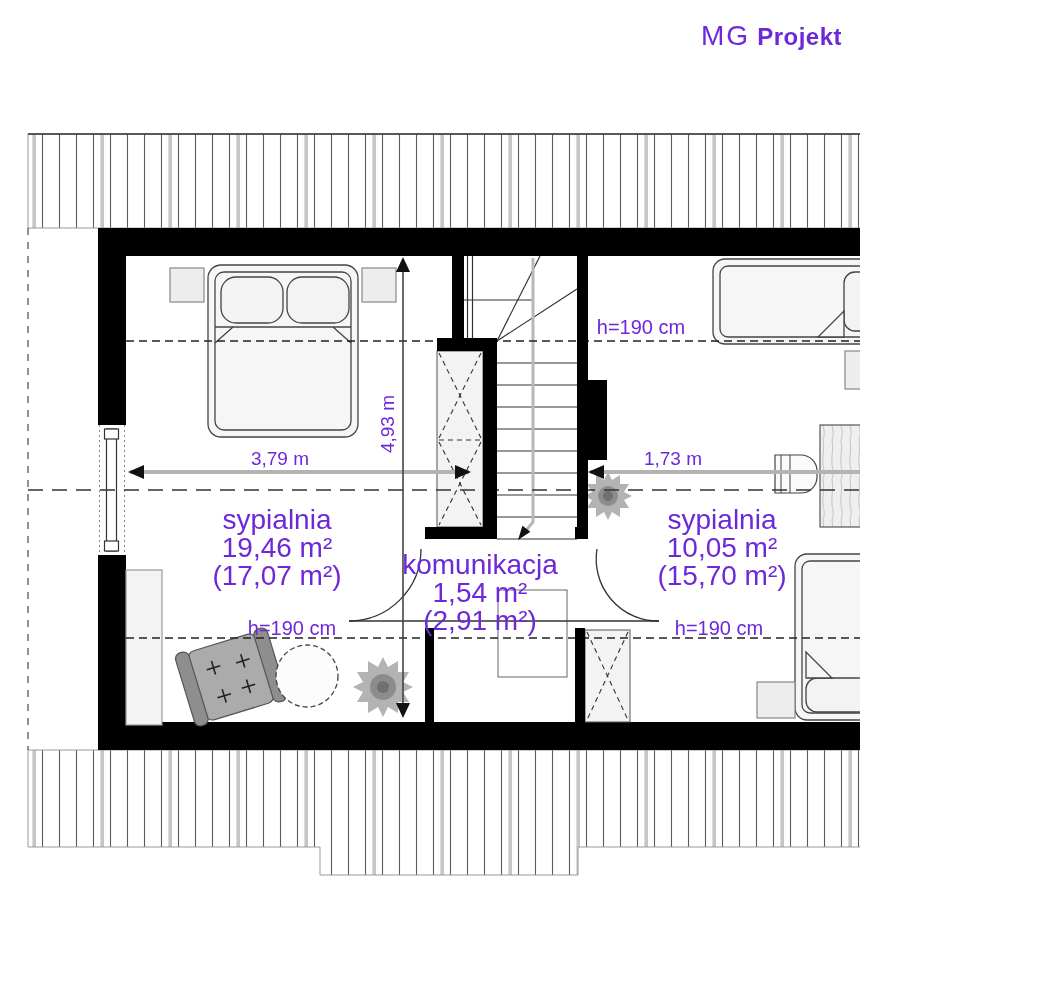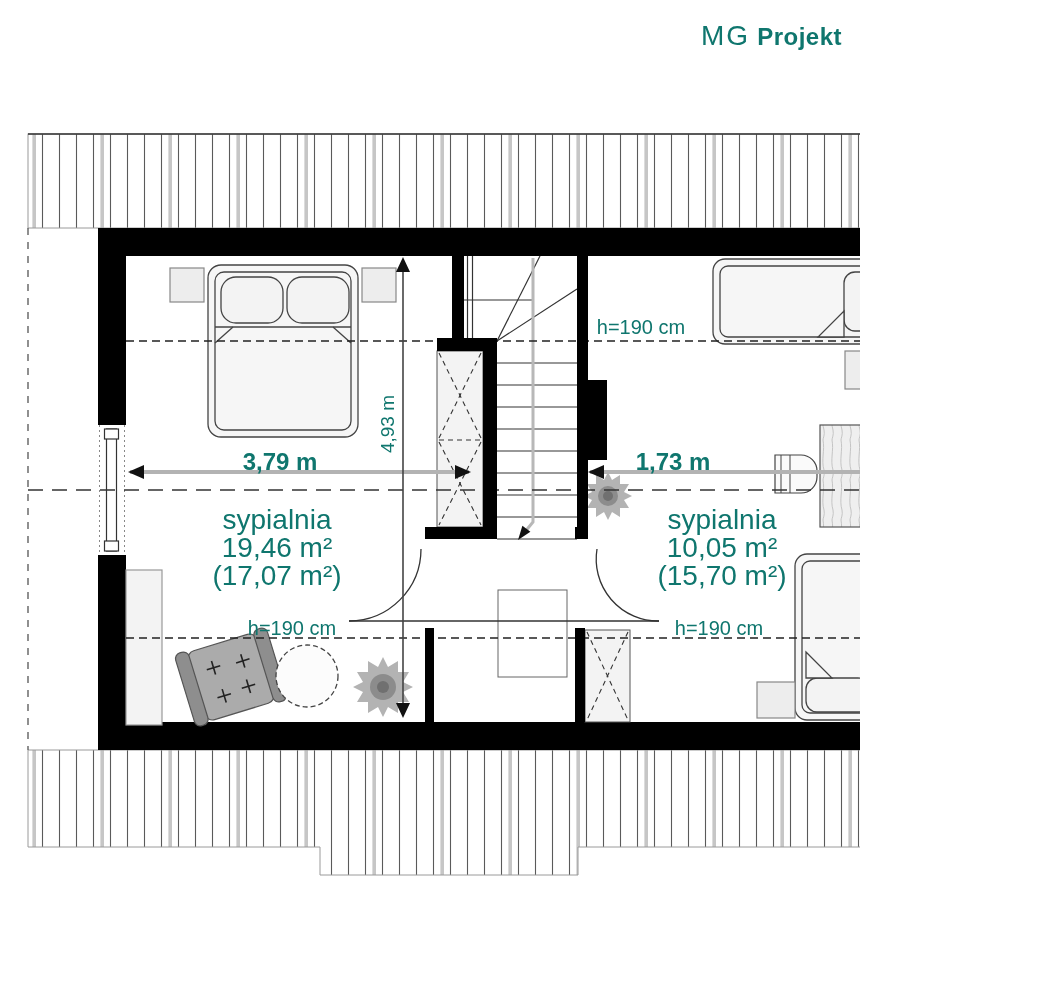--- a/index.html
+++ b/index.html
@@ -1,21 +1,21 @@
 <!DOCTYPE html>
 <html><head>
 <meta charset="utf-8">
 <style>
   html,body{margin:0;padding:0;background:#ffffff;}
   #stage{position:relative;width:860px;height:999px;background:#fff;overflow:hidden;
-         font-family:"Liberation Sans",sans-serif;color:#0f766e;}
+         font-family:"Liberation Sans",sans-serif;color:#6d28d9;}
   #plan-svg{position:absolute;left:0;top:0;}
   .lbl{position:absolute;transform:translateX(-50%);text-align:center;white-space:nowrap;}
   .room-label{font-size:28px;line-height:28px;font-weight:400;}
-  .dim-label{font-size:24px;font-weight:700;}
+  .dim-label{font-size:19px;font-weight:400;}
   .dim-label-vert{position:absolute;transform:translate(-50%,-50%) rotate(-90deg);
                   font-size:19px;white-space:nowrap;}
   .h-label{font-size:20px;font-weight:400;}
   .logo{position:absolute;right:18px;top:20px;display:flex;align-items:baseline;gap:7px;}
   .logo .mg{font-size:28px;font-weight:500;letter-spacing:2px;}
   .logo .pj{font-size:24px;font-weight:700;letter-spacing:0.5px;}
 </style>
 </head>
 <body>
 
@@ -209,20 +209,25 @@
   <span class="mg">MG</span>
   <span class="pj">Projekt</span>
 </div>
 
 <div class="lbl room-label" style="left:277px;top:506px;">
   <div>sypialnia</div>
   <div>19,46 m²</div>
   <div>(17,07 m²)</div>
 </div>
 
+<div class="lbl room-label" style="left:480px;top:551px;">
+  <div>komunikacja</div>
+  <div>1,54 m²</div>
+  <div>(2,91 m²)</div>
+</div>
 
 <div class="lbl room-label" style="left:722px;top:506px;">
   <div>sypialnia</div>
   <div>10,05 m²</div>
   <div>(15,70 m²)</div>
 </div>
 
 <div class="lbl dim-label" style="left:280px;top:448px;">3,79 m</div>
 <div class="lbl dim-label" style="left:673px;top:448px;">1,73 m</div>
 <div class="dim-label-vert" style="left:388px;top:424px;">4,93 m</div>

